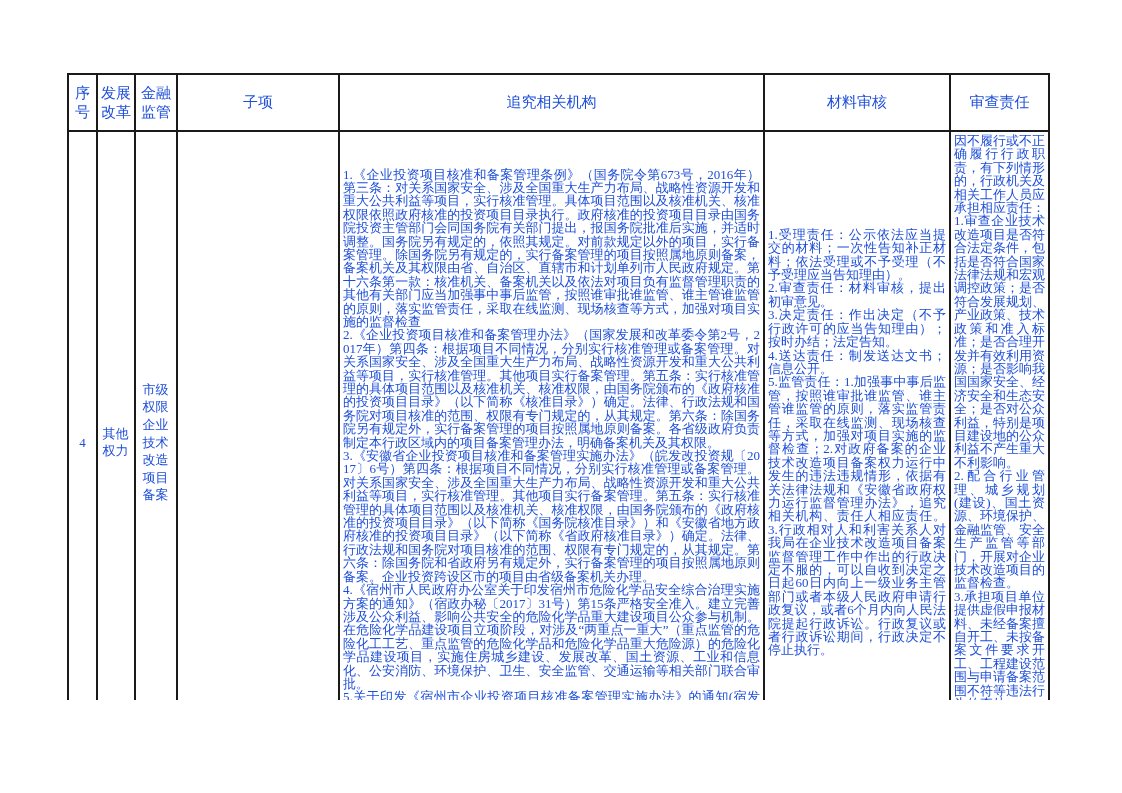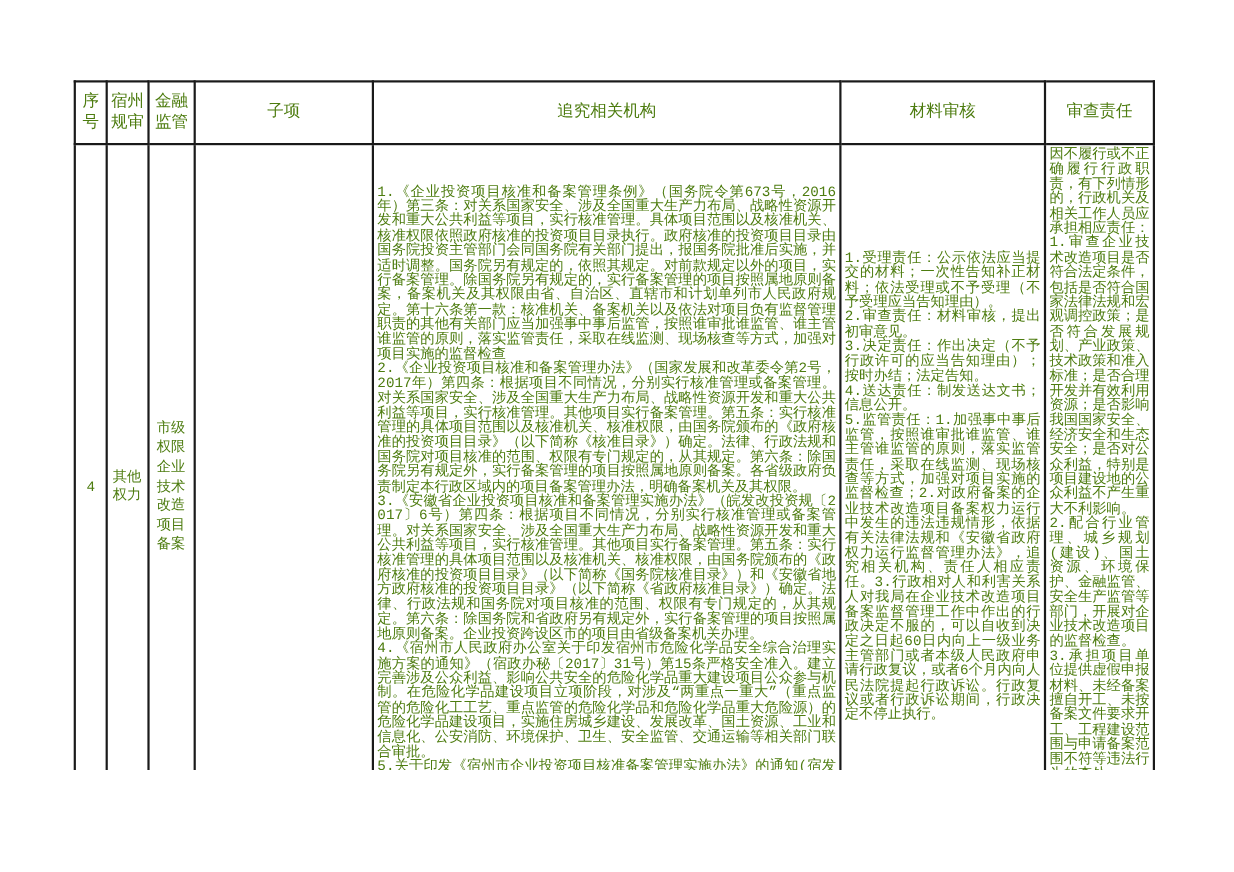--- a/index.html
+++ b/index.html
@@ -1,21 +1,21 @@
 <!DOCTYPE html>
 <html><head>
 <meta charset="utf-8">
 <style>
   html,body{margin:0;padding:0;background:#ffffff;}
   .page{
     position:relative;
     width:1122px;height:700px;
     background:#ffffff;
-    font-family:Liberation Mono, monospace;
-    color:#4d7c0f;
+    font-family:Liberation Serif, serif;
+    color:#1d4ed8;
     overflow:hidden;
   }
   table.power-table{
     position:absolute;left:67px;top:73px;
     width:981px;
     border-collapse:collapse;
     table-layout:fixed;
     background:#ffffff;
   }
   table.power-table th,
@@ -72,21 +72,21 @@
       <col style="width:38px">
       <col style="width:42px">
       <col style="width:162px">
       <col style="width:425px">
       <col style="width:186px">
       <col style="width:99px">
     </colgroup>
     <thead>
       <tr>
         <th>序号</th>
-        <th>宿州规审</th>
+        <th>发展改革</th>
         <th>金融监管</th>
         <th>子项</th>
         <th>追究相关机构</th>
         <th>材料审核</th>
         <th>审查责任</th>
       </tr>
     </thead>
     <tbody>
       <tr>
         <td class="center-cell">

